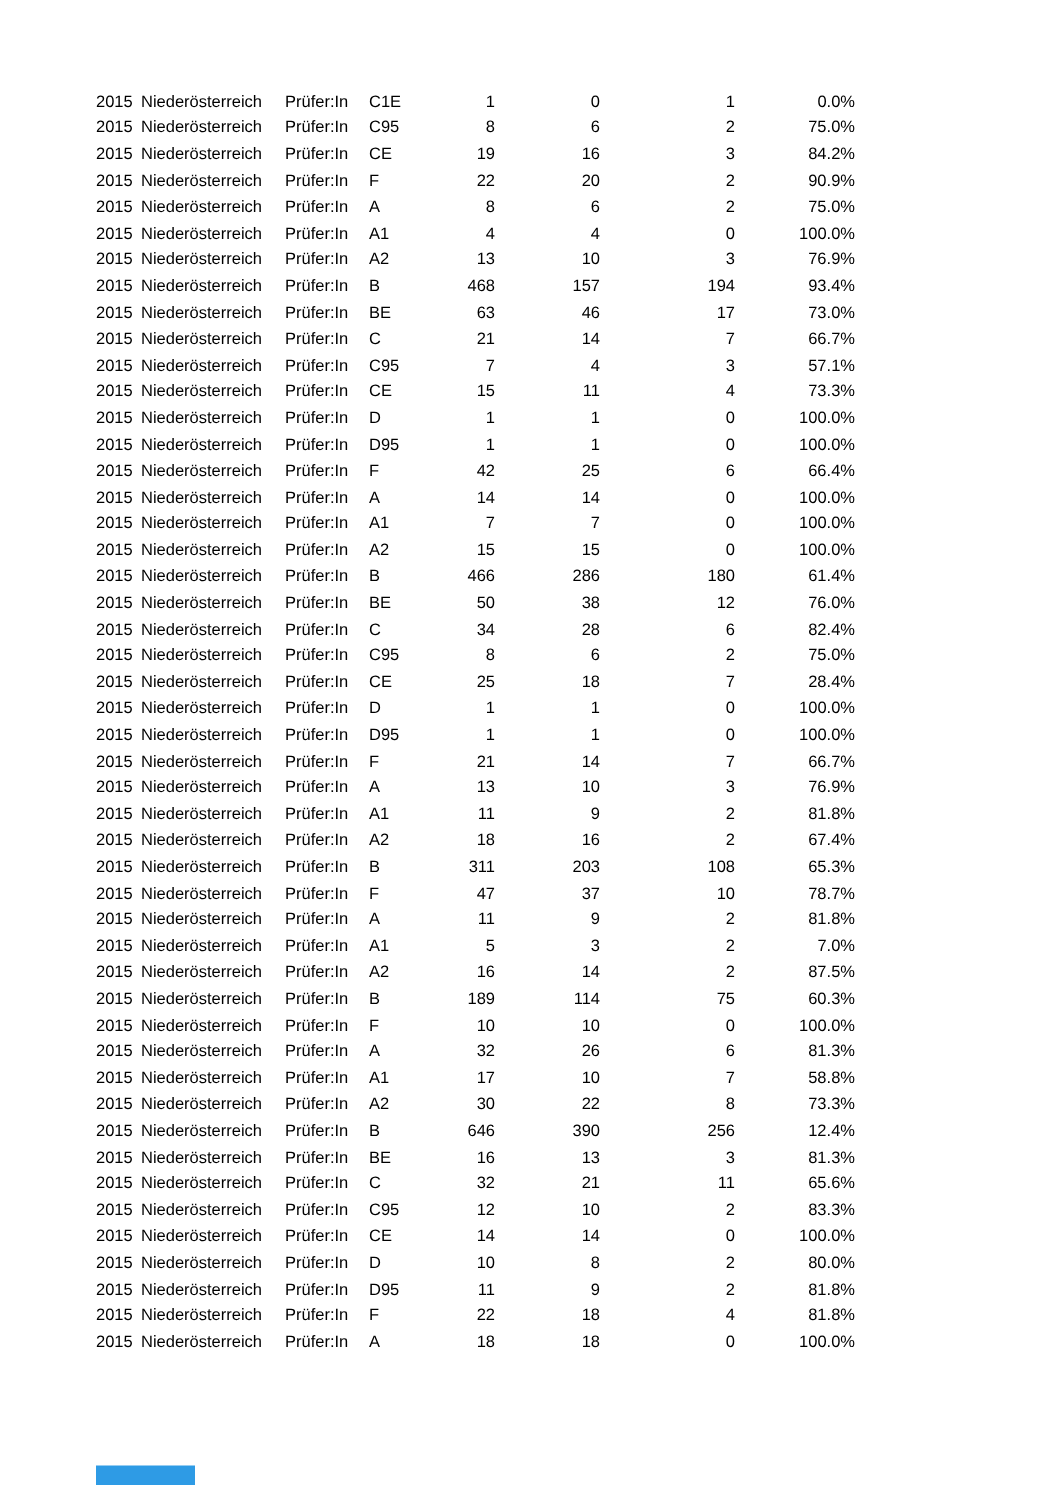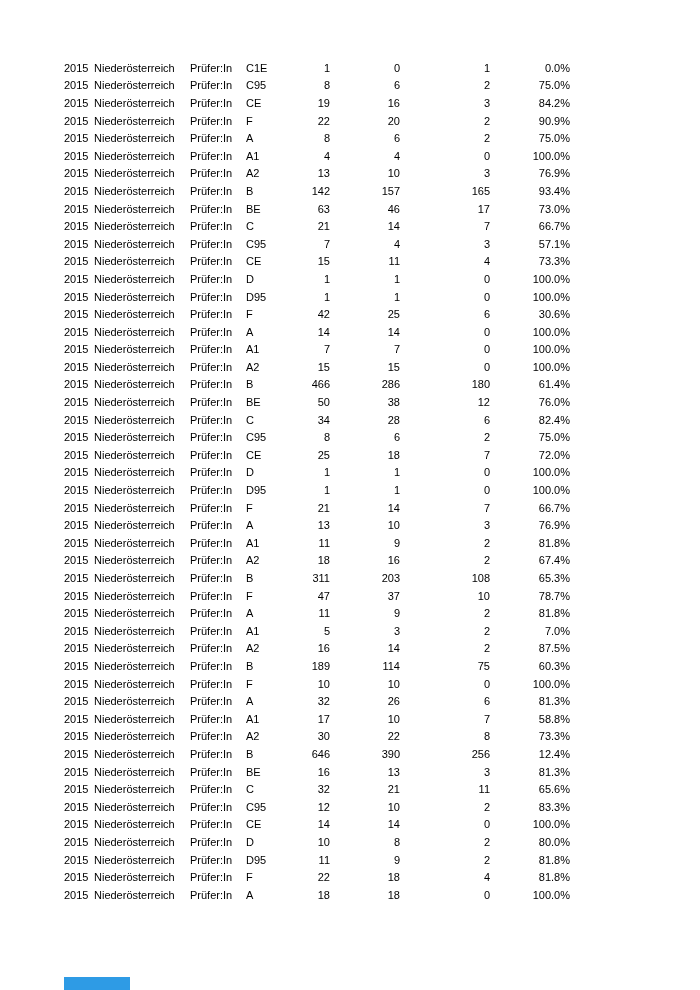--- a/index.html
+++ b/index.html
@@ -135,23 +135,23 @@
           <td class="c4">13</td>
           <td class="c5">10</td>
           <td class="c6">3</td>
           <td class="c7">76.9%</td>
         </tr>
         <tr>
           <td class="c0">2015</td>
           <td class="c1">Niederösterreich</td>
           <td class="c2">Prüfer:In</td>
           <td class="c3">B</td>
-          <td class="c4">142</td>
+          <td class="c4">468</td>
           <td class="c5">157</td>
-          <td class="c6">165</td>
+          <td class="c6">194</td>
           <td class="c7">93.4%</td>
         </tr>
         <tr>
           <td class="c0">2015</td>
           <td class="c1">Niederösterreich</td>
           <td class="c2">Prüfer:In</td>
           <td class="c3">BE</td>
           <td class="c4">63</td>
           <td class="c5">46</td>
           <td class="c6">17</td>
@@ -208,21 +208,21 @@
           <td class="c7">100.0%</td>
         </tr>
         <tr>
           <td class="c0">2015</td>
           <td class="c1">Niederösterreich</td>
           <td class="c2">Prüfer:In</td>
           <td class="c3">F</td>
           <td class="c4">42</td>
           <td class="c5">25</td>
           <td class="c6">6</td>
-          <td class="c7">30.6%</td>
+          <td class="c7">66.4%</td>
         </tr>
         <tr>
           <td class="c0">2015</td>
           <td class="c1">Niederösterreich</td>
           <td class="c2">Prüfer:In</td>
           <td class="c3">A</td>
           <td class="c4">14</td>
           <td class="c5">14</td>
           <td class="c6">0</td>
           <td class="c7">100.0%</td>
@@ -288,21 +288,21 @@
           <td class="c7">75.0%</td>
         </tr>
         <tr>
           <td class="c0">2015</td>
           <td class="c1">Niederösterreich</td>
           <td class="c2">Prüfer:In</td>
           <td class="c3">CE</td>
           <td class="c4">25</td>
           <td class="c5">18</td>
           <td class="c6">7</td>
-          <td class="c7">72.0%</td>
+          <td class="c7">28.4%</td>
         </tr>
         <tr>
           <td class="c0">2015</td>
           <td class="c1">Niederösterreich</td>
           <td class="c2">Prüfer:In</td>
           <td class="c3">D</td>
           <td class="c4">1</td>
           <td class="c5">1</td>
           <td class="c6">0</td>
           <td class="c7">100.0%</td>

